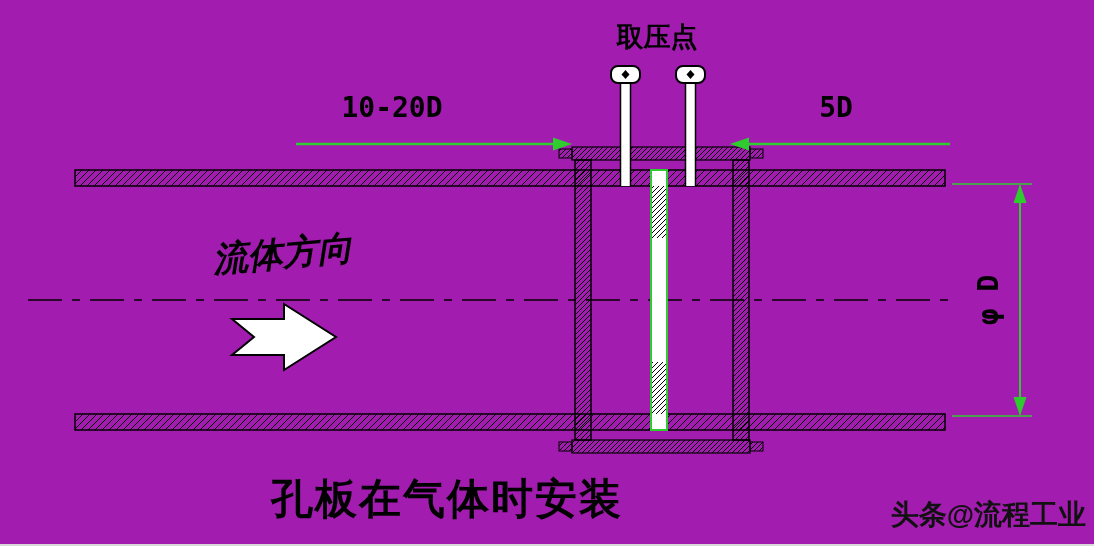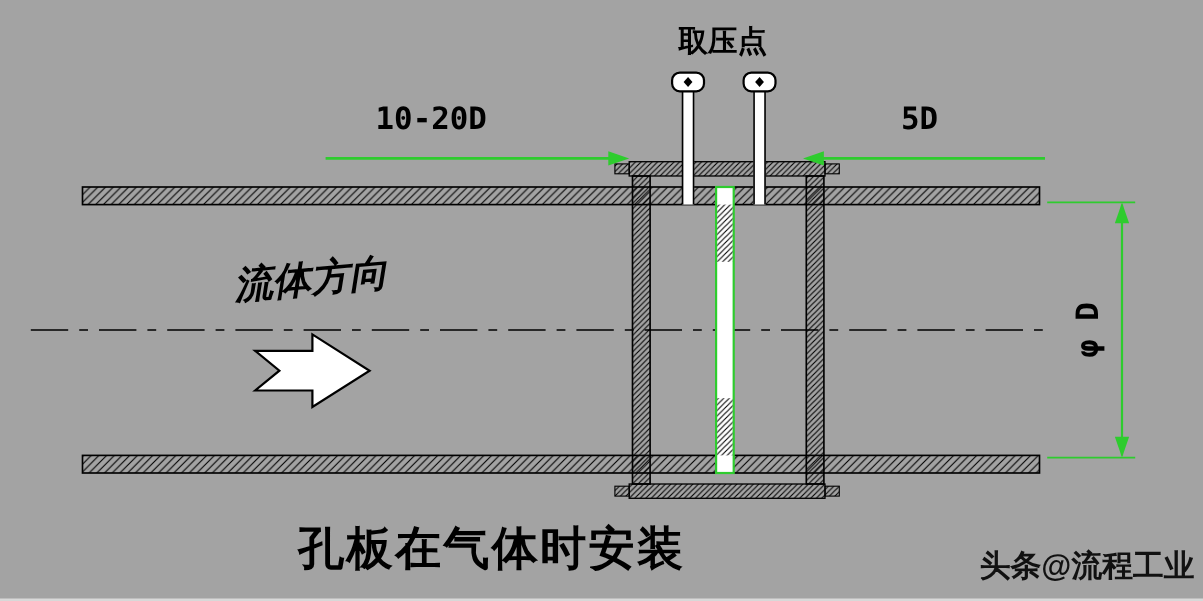--- a/index.html
+++ b/index.html
@@ -4,21 +4,21 @@
 <style>
   html, body {
     margin: 0;
     padding: 0;
     background: #ffffff;
     width: 1094px;
     height: 546px;
     overflow: hidden;
     font-family: "Liberation Sans", sans-serif;
   }
-  .stage { position: relative; width: 1094px; height: 546px; background:#a3a3a3; }
+  .stage { position: relative; width: 1094px; height: 546px; background:#a21caf; }
   svg { display:block; }
   .cn-label {
     font-family: "Liberation Sans", sans-serif;
     font-size: 27px;
     font-weight: bold;
     fill: #000000;
   }
   .dim-text {
     font-family: "DejaVu Sans Mono", "Liberation Mono", monospace;
     font-size: 28px;

